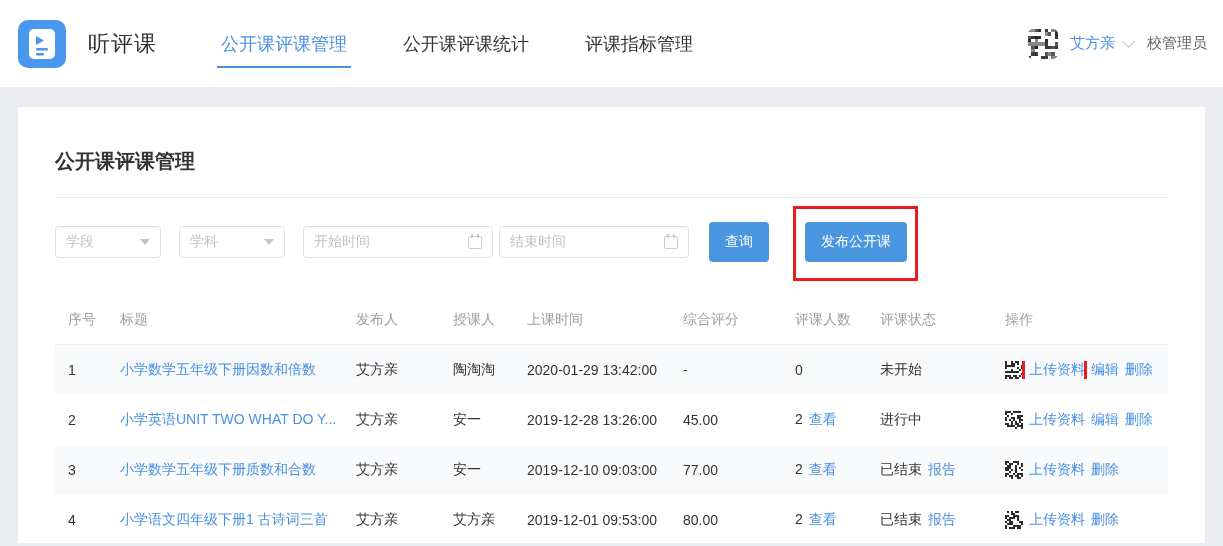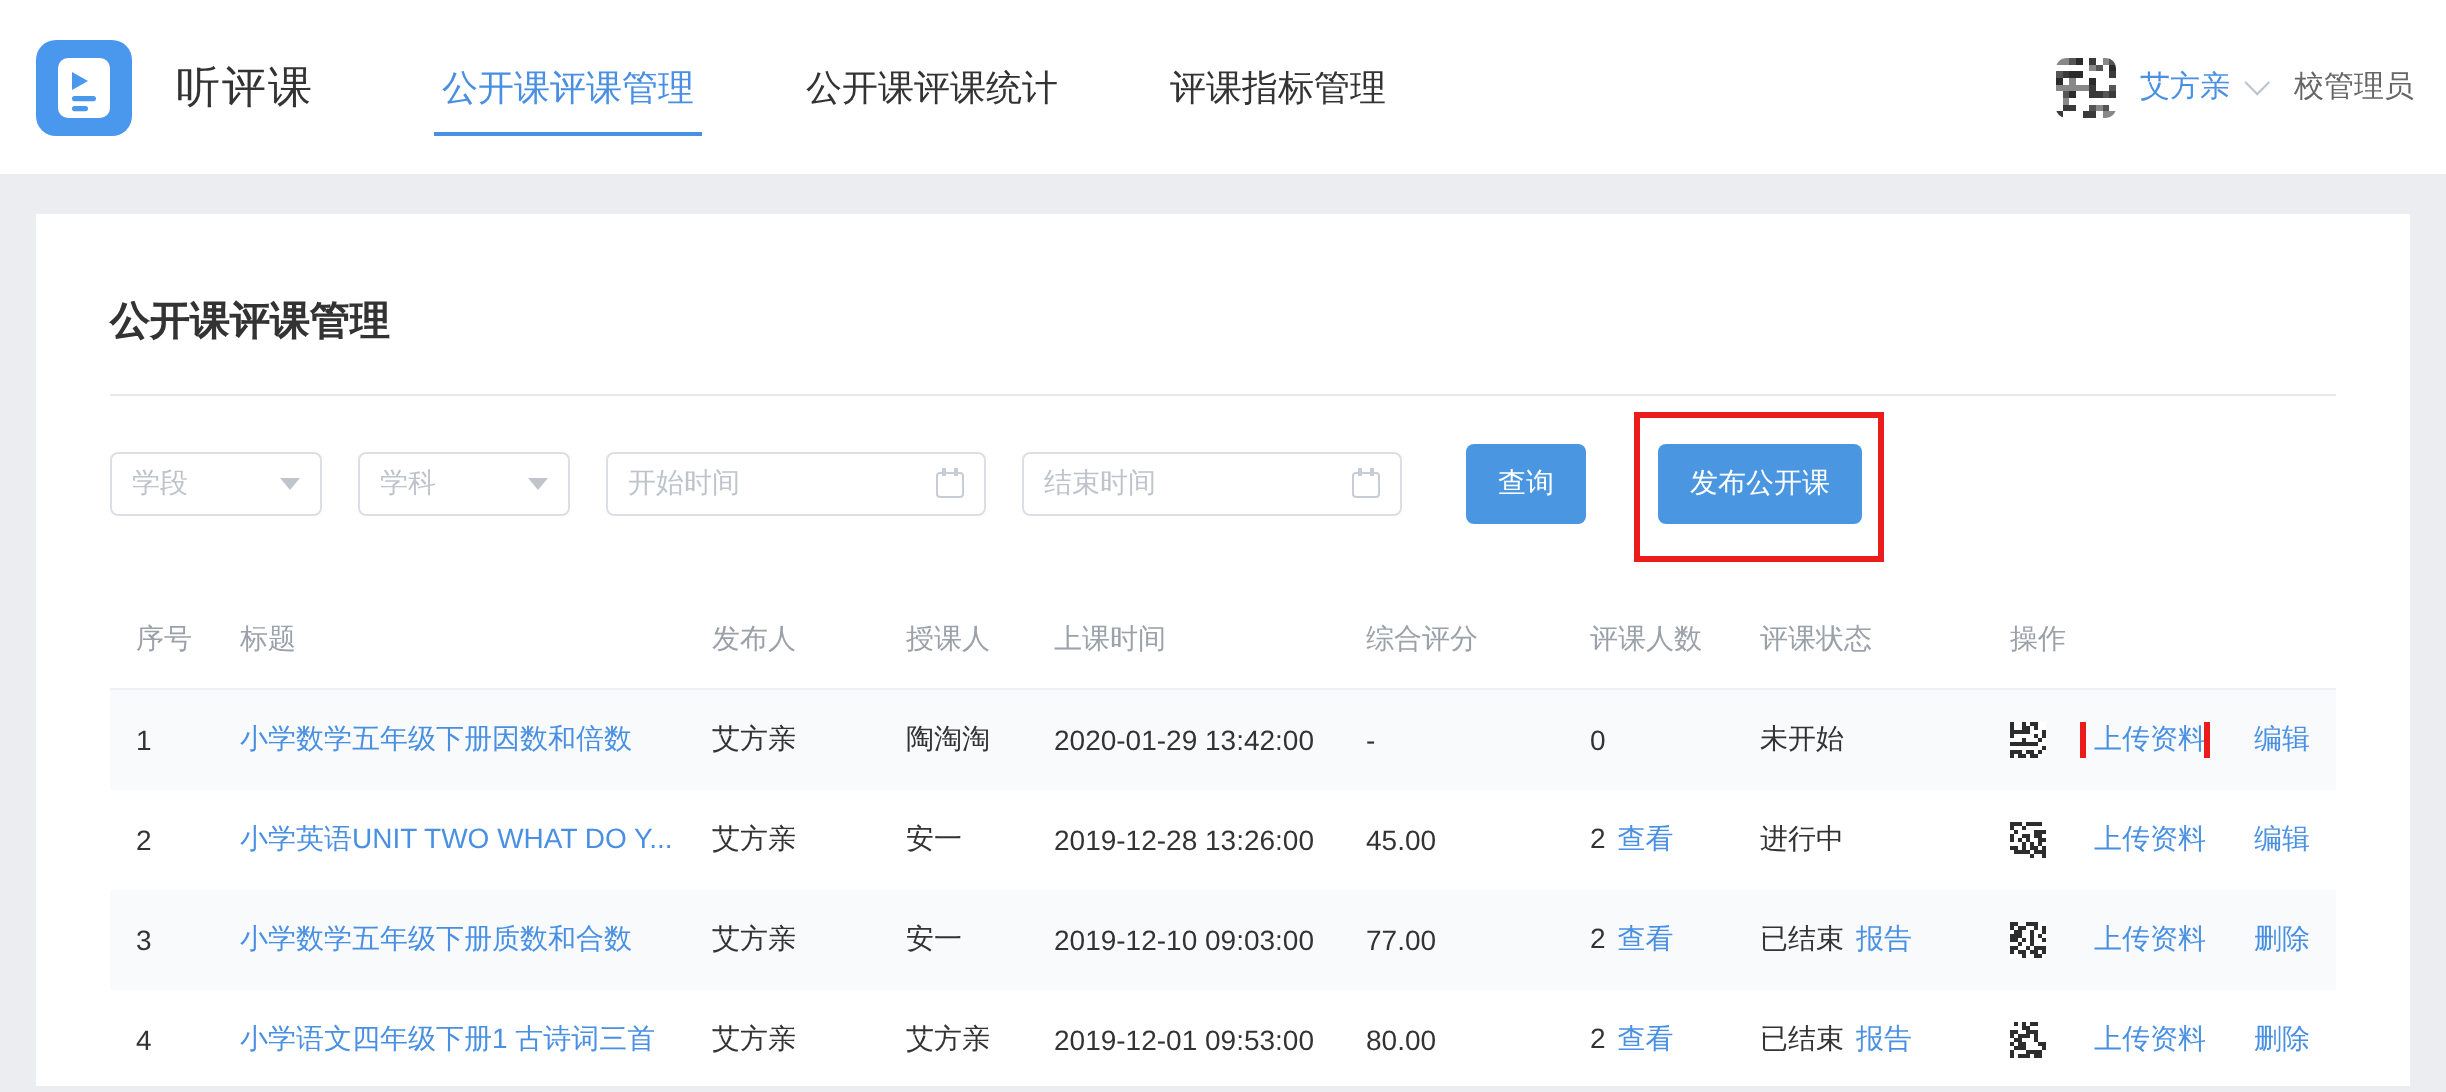--- a/index.html
+++ b/index.html
@@ -28,21 +28,21 @@
   .page-title { font-size:20px; font-weight:bold; color:#333; line-height:28px; margin-bottom:22px; }
   .divider { height:1px; background:#e8e8e8; margin-bottom:24px; }
 
   
   .filter-row { display:flex; align-items:center; margin-bottom:36px; }
   .sel { width:106px; height:32px; border:1px solid #dcdfe6; border-radius:4px; margin-right:18px;
          display:flex; align-items:center; justify-content:space-between; padding:0 10px;
          font-size:14px; color:#bfc4cc; background:#fff; cursor:pointer; }
   .sel .caret { width:0; height:0; border-left:5px solid transparent; border-right:5px solid transparent;
                 border-top:6px solid #c0c4cc; }
-  .date-input { width:190px; height:32px; border:1px solid #dcdfe6; border-radius:4px; margin-right:18px;
+  .date-input { width:190px; height:32px; border:1px solid #dcdfe6; border-radius:4px; margin-right:6px;
                 display:flex; align-items:center; justify-content:space-between; padding:0 10px;
                 font-size:14px; color:#bfc4cc; background:#fff; }
   .cal-icon { width:14px; height:13px; border:1px solid #c8ccd4; border-radius:2px; position:relative; }
   .cal-icon::before { content:""; position:absolute; top:-3px; left:2px; width:2px; height:4px; background:#c8ccd4; }
   .cal-icon::after  { content:""; position:absolute; top:-3px; right:2px; width:2px; height:4px; background:#c8ccd4; }
   .btn { height:40px; border:none; border-radius:4px; background:#4b96e0; color:#fff; font-size:14px;
          padding:0 16px; cursor:pointer; font-family:inherit; }
   .btn-query { margin-left:14px; }
   .btn-publish { margin-left:36px; }
   .rel { position:relative; display:inline-block; }
@@ -53,21 +53,21 @@
   
   .grid { display:grid; grid-template-columns:65px 236px 97px 74px 156px 112px 85px 125px 1fr; align-items:center; }
   .thead { color:#9aa1a9; font-size:14px; padding:13px 0 15px; border-bottom:1px solid #eef0f4; }
   .thead .cell:first-child, .trow .cell:first-child { padding-left:13px; }
   .trow { height:50px; font-size:14px; color:#333; }
   .trow.stripe { background:#f8fafc; }
   .cell { overflow:hidden; white-space:nowrap; }
   a.lnk { color:#4a90e2; text-decoration:none; cursor:pointer; }
   .title-lnk { display:inline-block; max-width:230px; overflow:hidden; text-overflow:ellipsis; white-space:nowrap; vertical-align:middle; }
   .cell-sub { margin-left:6px; }
-  .actions { display:flex; align-items:center; gap:24px; }
+  .actions { display:flex; align-items:center; gap:6px; }
   .qr { width:18px; height:18px; flex:0 0 auto; }
 </style>
 </head>
 <body>
 
 <div class="topbar">
   <div class="app-icon">
     <svg width="28" height="32" viewBox="0 0 28 32">
       <rect x="1" y="1" width="26" height="30" rx="5" fill="#ffffff"></rect>
       <polygon points="8,8 8,17 16,12.5" fill="#4a97ee"></polygon>

